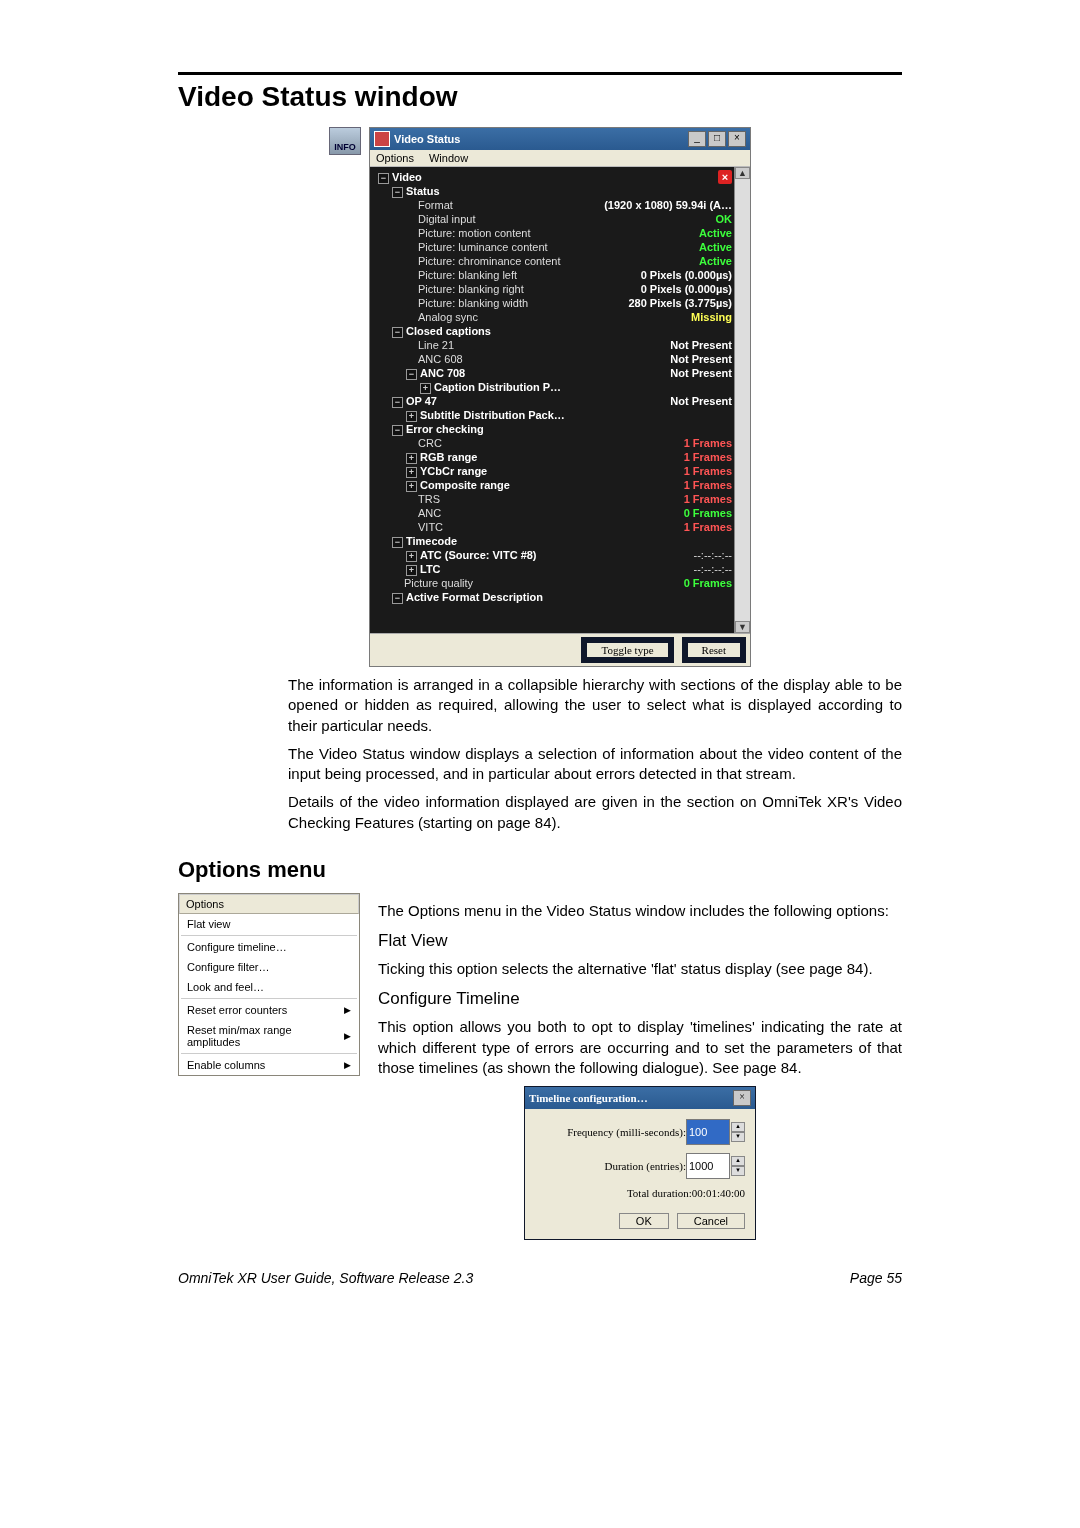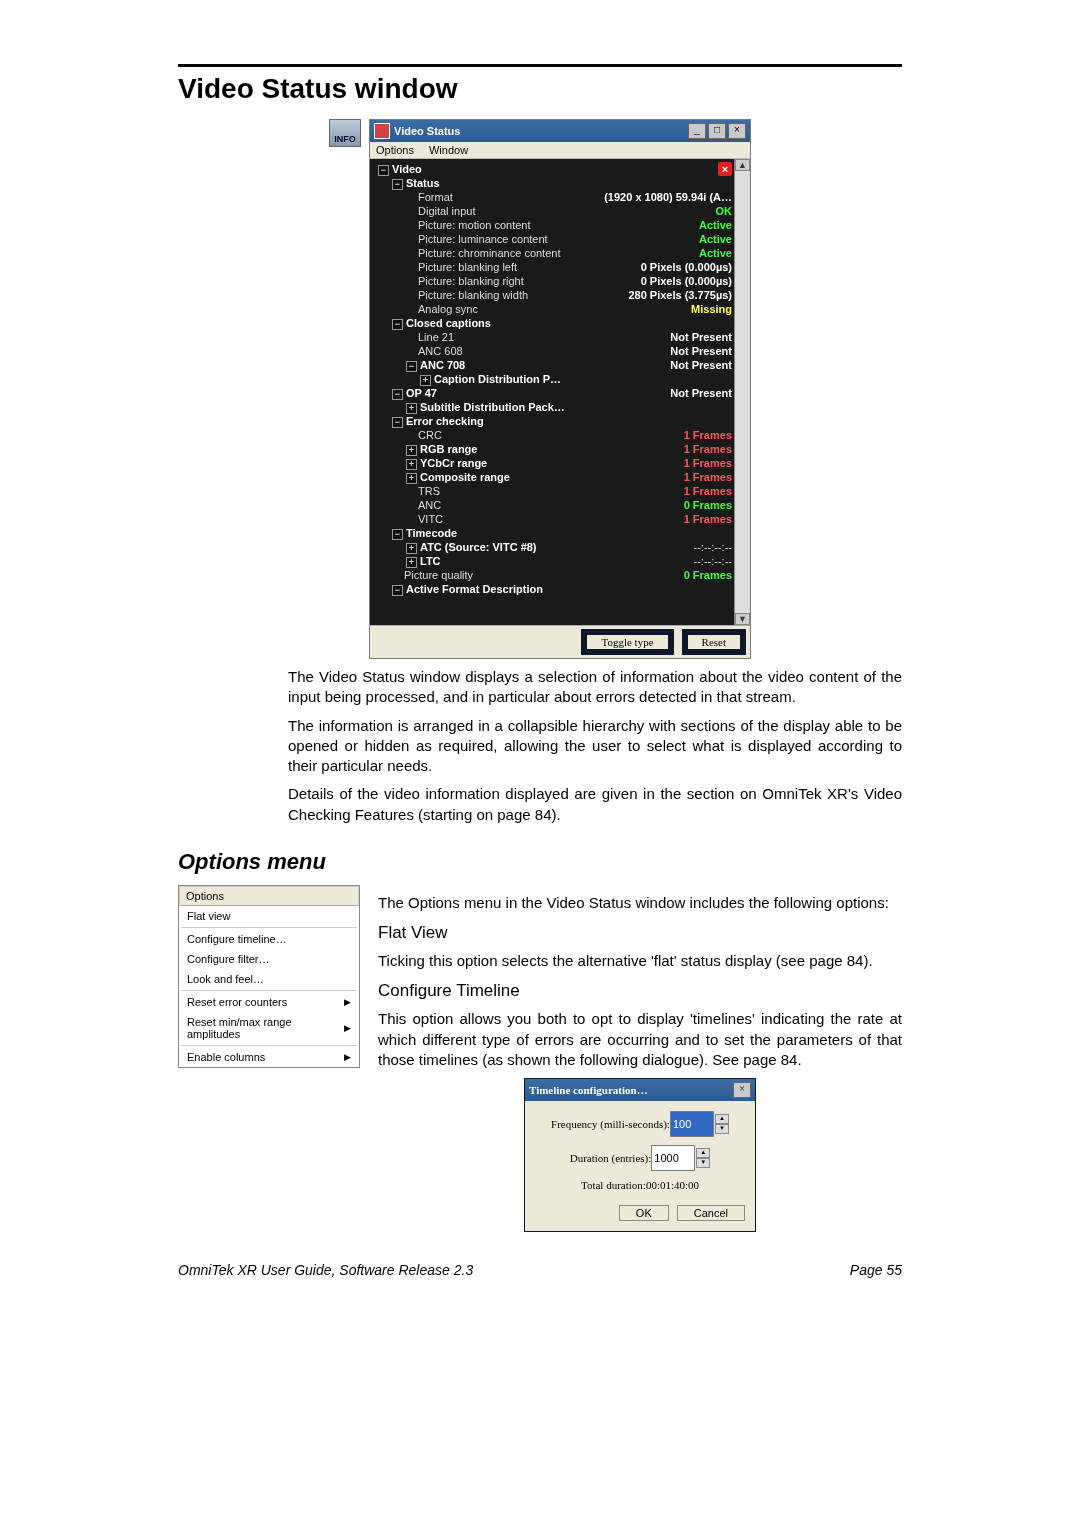--- a/index.html
+++ b/index.html
@@ -3,37 +3,36 @@
 <meta charset="utf-8">
 <style>
   body {
     font-family: Arial, Helvetica, sans-serif;
     background: #fff;
     margin: 0;
     padding: 0;
   }
   .page {
     width: 924px;
-    margin: 4px auto;
+    margin: 12px auto;
     padding: 60px 100px 40px 100px;
     box-sizing: border-box;
   }
   .hr-top {
     border: none;
     border-top: 3px solid #000;
     margin: 0 0 6px 0;
   }
   h1 {
     font-size: 28px;
     font-weight: bold;
     margin: 0 0 14px 0;
   }
   h2 {
     font-size: 22px;
-    font-style: italic;
     font-weight: bold;
     margin: 24px 0 10px 0;
   }
   h3 {
     font-size: 17px;
     font-weight: normal;
     margin: 10px 0 4px 0;
   }
   .body-text {
     font-size: 15px;
@@ -126,21 +125,21 @@
   .dlg {
     width:230px;
     border:1px solid #0f172a;
     background:#ece9d8;
     font-family:Tahoma;
     font-size:11px;
     margin: 6px auto 0 auto;
   }
   .dlg .titlebar{font-size:11px;}
   .dlg-body{padding:10px 10px 6px 10px;}
-  .dlg-row{display:flex;justify-content:center;align-items:center;margin-bottom:8px;}
+  .dlg-row{display:flex;justify-content:flex-end;align-items:center;margin-bottom:8px;}
   .spin{display:flex;align-items:center;}
   .spin input{width:38px;height:16px;font-size:11px;border:1px solid #7a7a7a;padding:4px 2px;}
   .spin .ud{display:flex;flex-direction:column;margin-left:1px;}
   .spin .ud div{width:12px;height:8px;background:#ddd;border:1px solid #888;font-size:7px;line-height:6px;text-align:center;}
   .dlg-buttons{display:flex;justify-content:flex-end;gap:8px;padding:0 10px 10px 0;}
   .dlg-buttons button{padding:1px 16px;background:#ece9d8;border:1px solid #888;font-size:11px;}
   
   .footer{display:flex;justify-content:space-between;font-style:italic;font-size:14px;margin-top:30px;}
   .indent-block { margin-left: 110px; }
 </style>
@@ -299,22 +298,22 @@
           </div>
       </div>
       <div class="statusbar">
         <button>Toggle type</button>
         <button>Reset</button>
       </div>
     </div>
   </div>
 
   <div class="indent-block">
+    <p class="body-text">The information is arranged in a collapsible hierarchy with sections of the display able to be opened or hidden as required, allowing the user to select what is displayed according to their particular needs.</p>
     <p class="body-text">The Video Status window displays a selection of information about the video content of the input being processed, and in particular about errors detected in that stream.</p>
-    <p class="body-text">The information is arranged in a collapsible hierarchy with sections of the display able to be opened or hidden as required, allowing the user to select what is displayed according to their particular needs.</p>
     <p class="body-text">Details of the video information displayed are given in the section on OmniTek XR's Video Checking Features (starting on page 84).</p>
   </div>
 
   <h2>Options menu</h2>
 
   <div class="opt-row">
     <div class="opt-menu">
       <div class="hdr">Options</div>
       <div class="mi">
           <span>Flat view</span>

